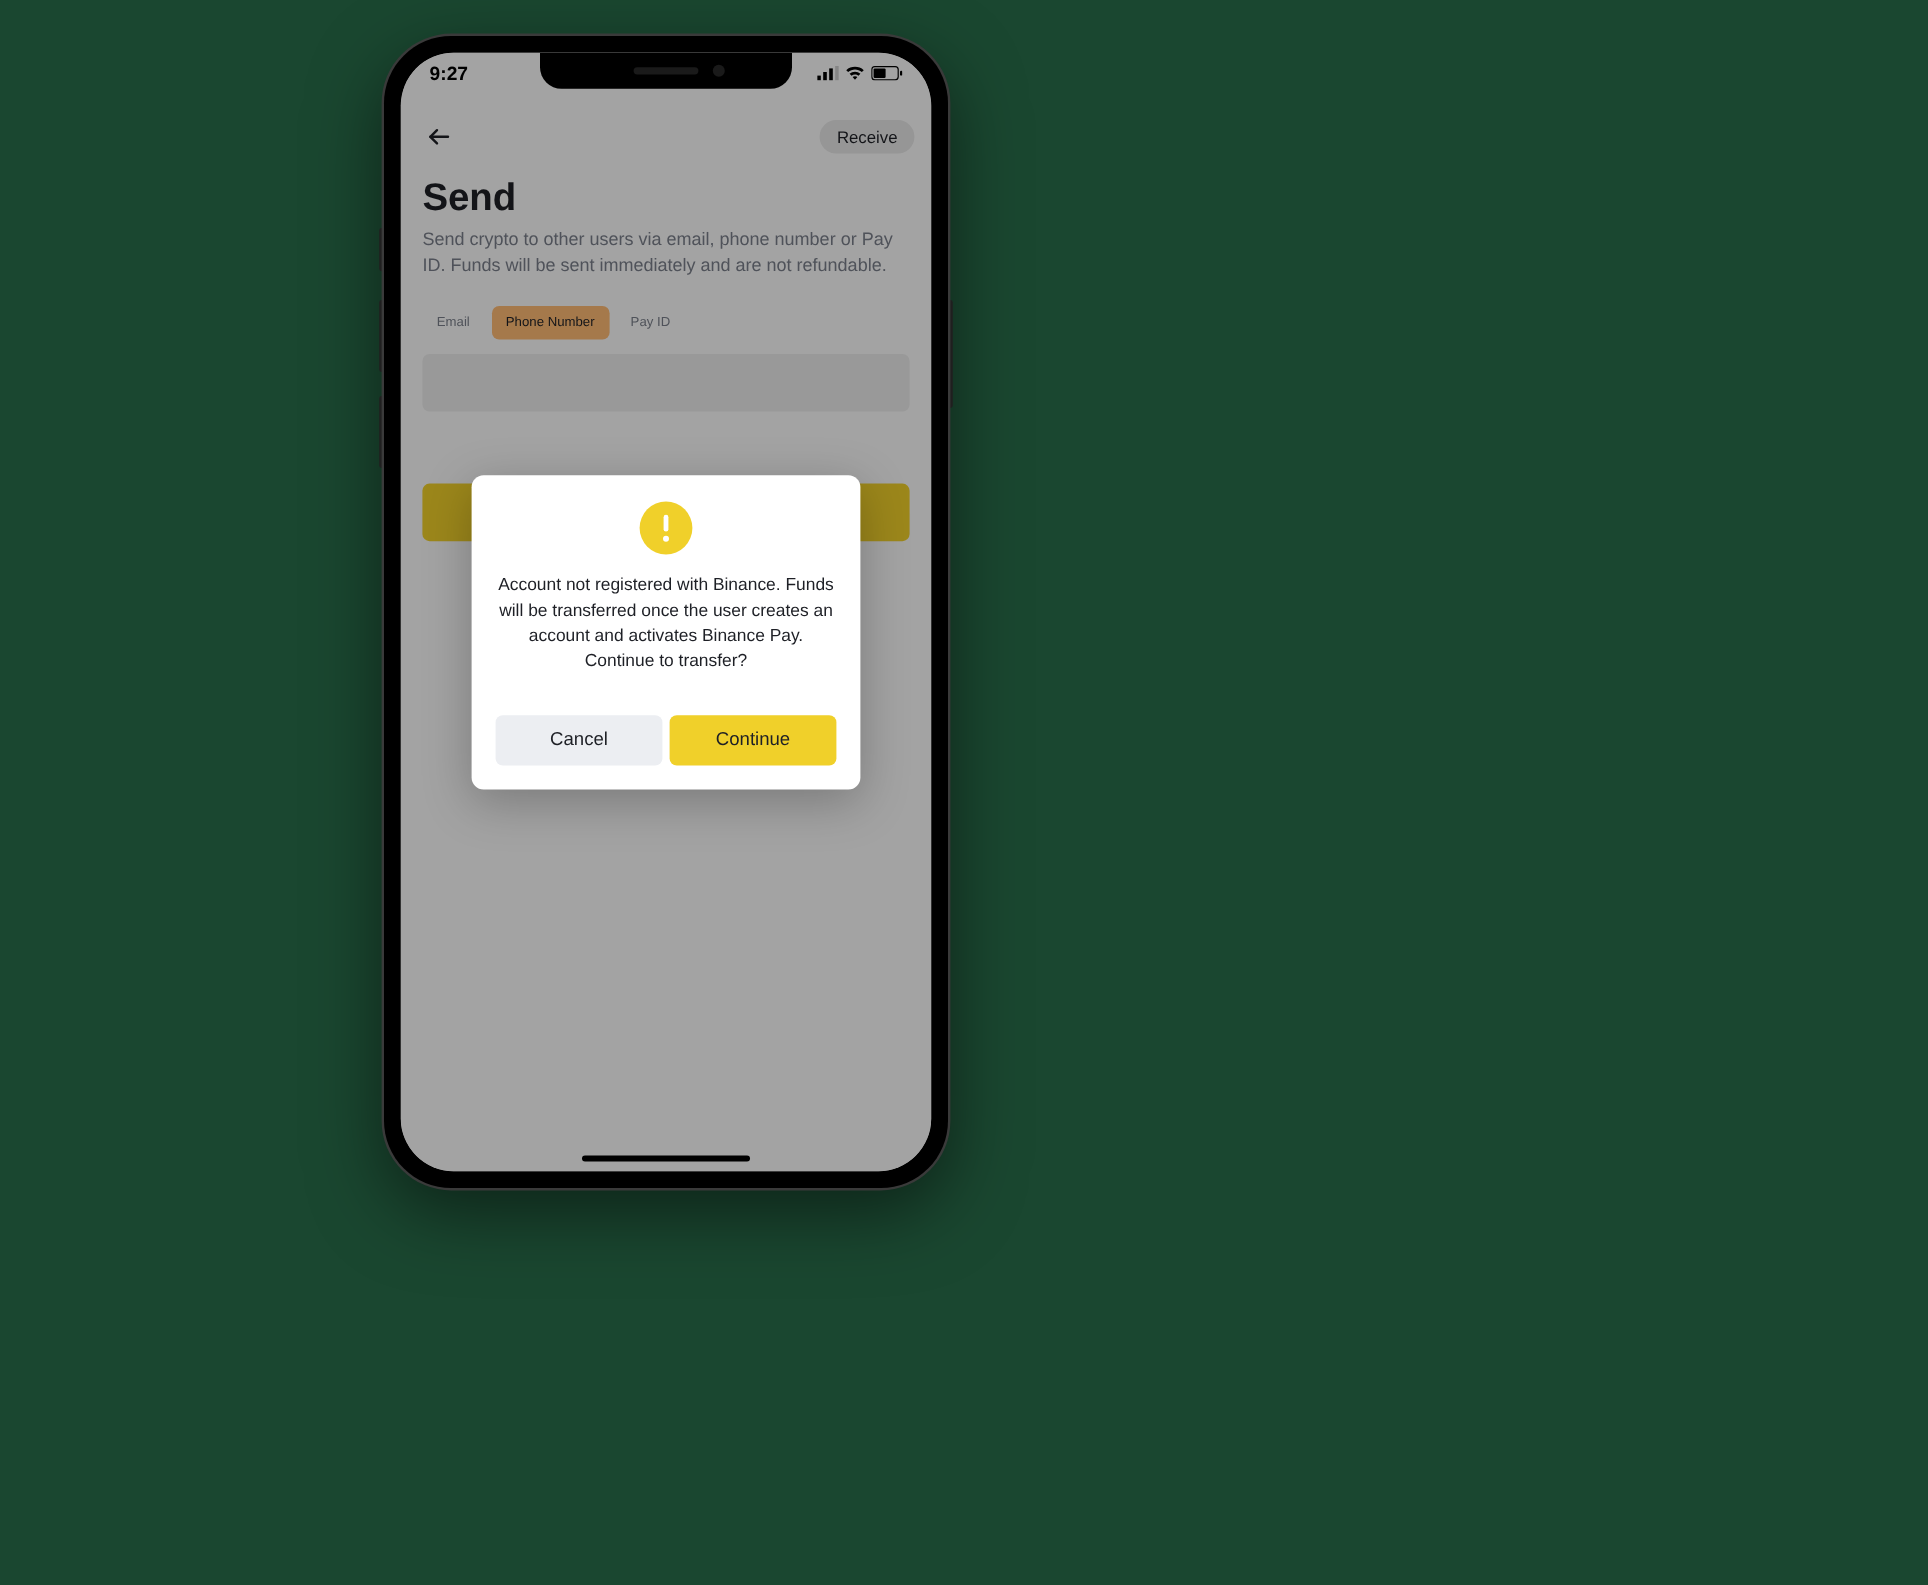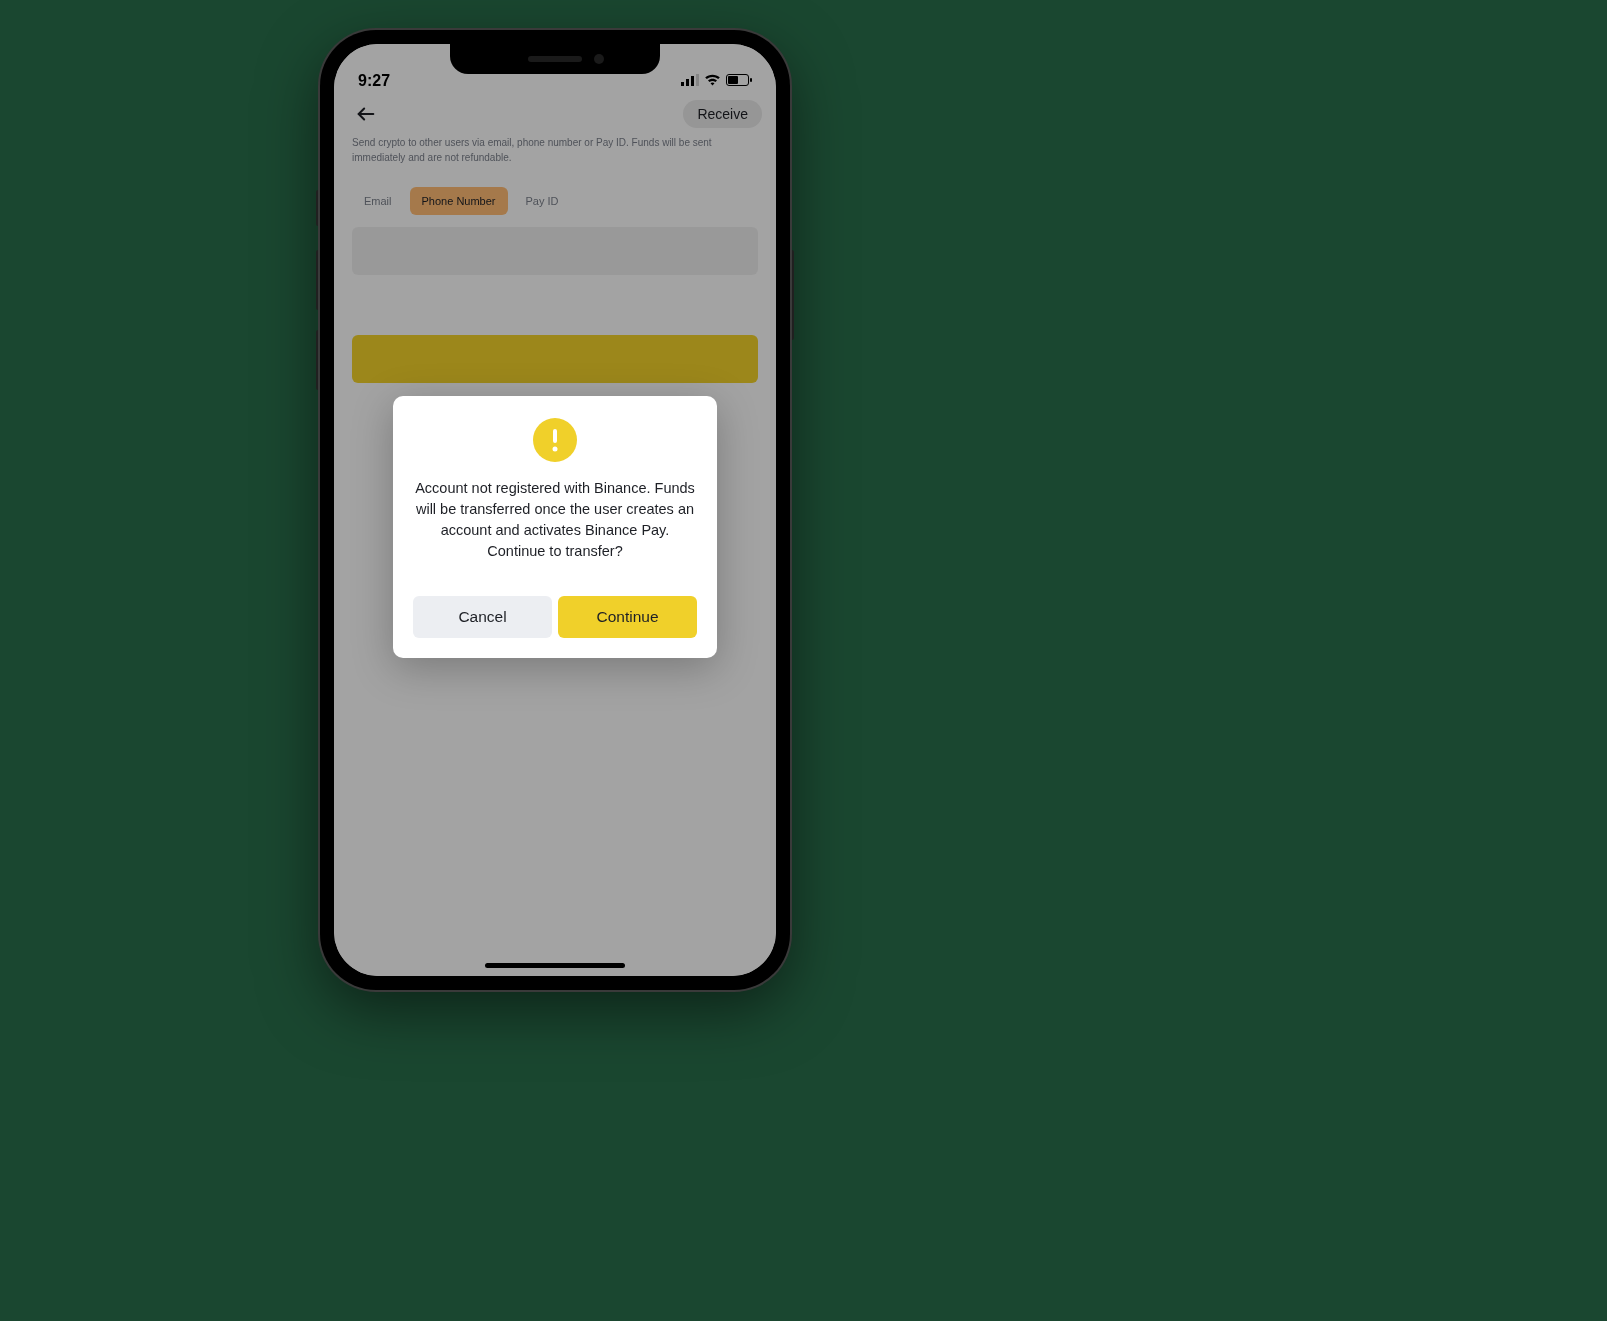--- a/index.html
+++ b/index.html
@@ -73,21 +73,21 @@
       height: 10px;
       background: #1a1a1a;
       border-radius: 50%;
       display: block;
       position: absolute;
       right: 56px;
     }
     .status-bar {
       height: 46px;
       display: flex;
-      align-items: flex-end;
+      align-items: flex-start;
       justify-content: space-between;
       padding: 10px 24px 0;
       font-weight: 600;
       font-size: 16px;
       color: #000;
     }
     .status-right {
       display: flex;
       align-items: center;
       gap: 5px;
@@ -122,21 +122,21 @@
       padding: 6px 14px;
       border-radius: 16px;
     }
     .page-title {
       font-size: 32px;
       font-weight: 700;
       color: #1e2026;
       padding: 10px 18px 6px;
     }
     .subtitle {
-      font-size: 10px;
+      font-size: 15px;
       color: #7a7f8a;
       line-height: 1.45;
       padding: 0 18px 18px;
     }
     .tabs {
       display: flex;
       gap: 6px;
       padding: 4px 18px 12px;
     }
     .tab {
@@ -276,20 +276,21 @@
         <div class="nav-row">
           <div class="back-btn">
             <svg width="22" height="22" viewBox="0 0 24 24" fill="none" stroke="#1e2026" stroke-width="2.2" stroke-linecap="round" stroke-linejoin="round">
                 <line x1="20" y1="12" x2="4" y2="12"></line>
                 <polyline points="10 18 4 12 10 6"></polyline>
               </svg>
           </div>
           <div class="receive-pill">Receive</div>
         </div>
 
+        <div class="page-title">Send</div>
         <div class="subtitle">Send crypto to other users via email, phone number or Pay ID. Funds will be sent immediately and are not refundable.</div>
 
         <div class="tabs">
           <div class="tab">Email</div>
           <div class="tab active">Phone Number</div>
           <div class="tab">Pay ID</div>
         </div>
 
         <div class="input-field"></div>
 

